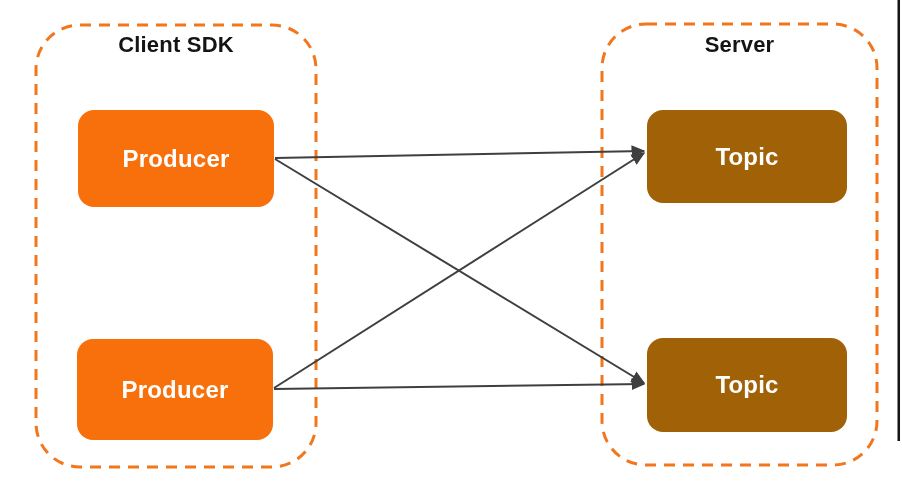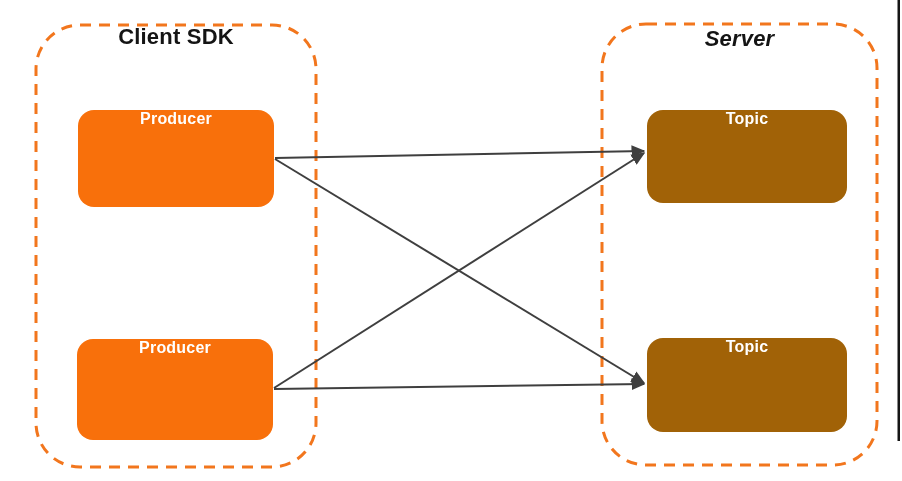--- a/index.html
+++ b/index.html
@@ -22,30 +22,30 @@
   }
   .container-title {
     position: absolute;
     text-align: center;
     font-size: 22px;
     font-weight: 600;
     color: #141414;
     letter-spacing: 0.2px;
     line-height: 30px;
   }
-  .title-client { left: 36px; top: 22px; width: 280px; text-align: center; }
-  .title-server { left: 602px; top: 24px; width: 275px; font-style: italic; }
+  .title-client { left: 36px; top: 30px; width: 280px; text-align: center; }
+  .title-server { left: 602px; top: 30px; width: 275px; }
   .node {
     position: absolute;
     display: flex;
-    align-items: flex-start;
+    align-items: center;
     justify-content: center;
     border-radius: 16px;
     color: #ffffff;
-    font-size: 16px;
+    font-size: 24px;
     font-weight: 700;
     letter-spacing: 0.2px;
   }
   .node-producer { background: #F8700B; }
   .node-topic   { background: #a16207; }
   .producer-1 { left: 78px;  top: 110px; width: 196px; height: 97px; }
   .producer-2 { left: 77px;  top: 339px; width: 196px; height: 101px; }
   .topic-1    { left: 647px; top: 110px; width: 200px; height: 93px; }
   .topic-2    { left: 647px; top: 338px; width: 200px; height: 94px; }
 </style>

